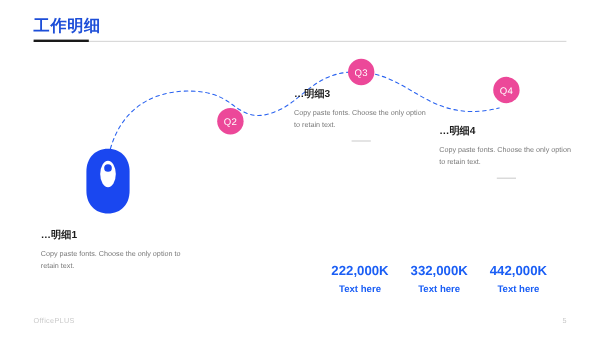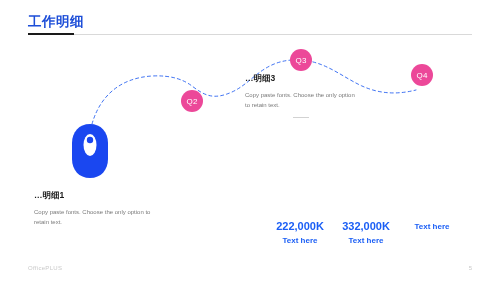--- a/index.html
+++ b/index.html
@@ -210,31 +210,37 @@
     <div class="body">Copy paste fonts. Choose the only option to retain text.</div>
   </div>
 
 
   <div class="block" style="left:245px; top:73px;">
     <div class="heading">…明细3</div>
     <div class="body">Copy paste fonts. Choose the only option to retain text.</div>
     <div class="divider"></div>
   </div>
 
+  <div class="block" style="left:366px; top:104px;">
+    <div class="heading">…明细4</div>
+    <div class="body">Copy paste fonts. Choose the only option to retain text.</div>
+    <div class="divider"></div>
+  </div>
 
   <div class="stats">
     <div class="stat">
       <div class="value">222,000K</div>
       <div class="label">Text here</div>
     </div>
     <div class="stat">
       <div class="value">332,000K</div>
       <div class="label">Text here</div>
     </div>
     <div class="stat">
+      <div class="value">442,000K</div>
       <div class="label">Text here</div>
     </div>
   </div>
 
   <div class="footer-left">OfficePLUS</div>
   <div class="footer-right">5</div>
 
 </div>
 
 </body></html>

